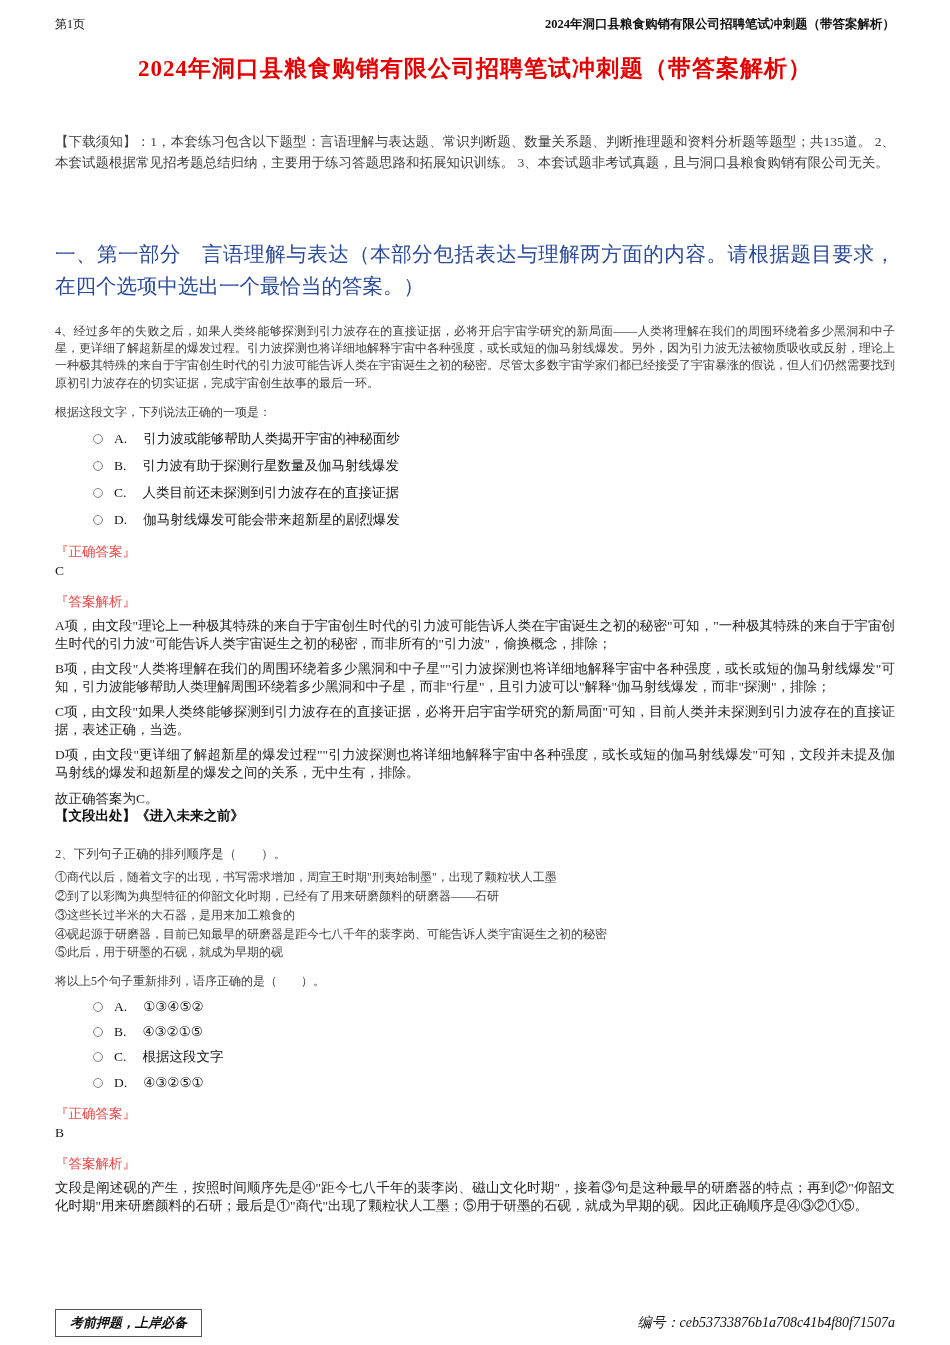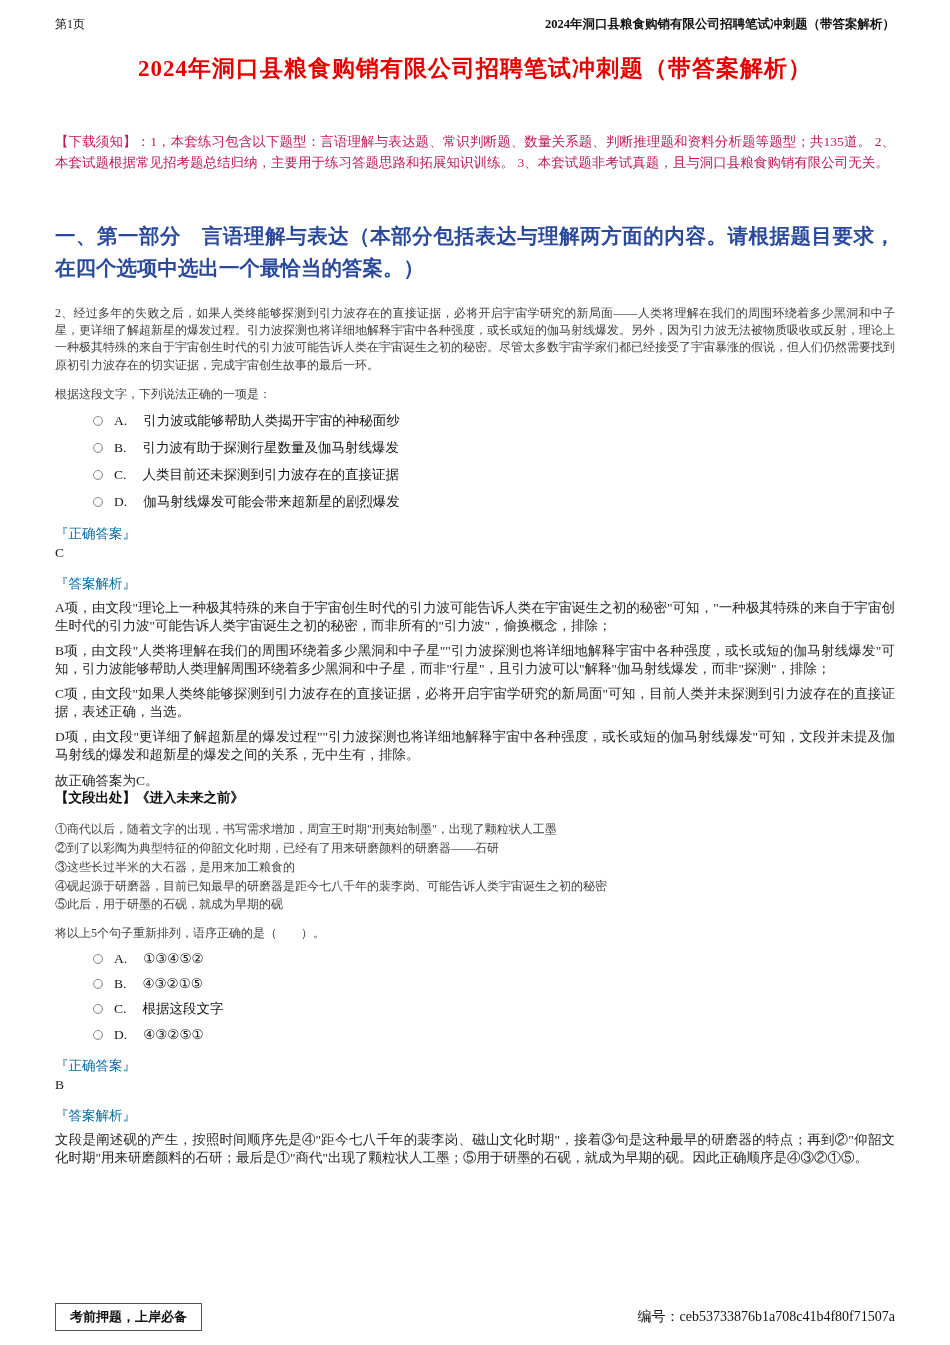--- a/index.html
+++ b/index.html
@@ -24,67 +24,67 @@
   .main-title {
     margin-top:20px;
     text-align:center;
     color:var(--title_red,#e60000);
     font-size:23px; font-weight:bold;
     letter-spacing:1px;
     line-height:1.35;
   }
   .notice {
     margin-top:48px;
-    font-size:13.5px; line-height:1.55; text-align:justify; color:#be185d;
+    font-size:13.5px; line-height:1.55; text-align:justify; color:#404040;
   }
   .section-heading {
-    margin-top:46px;
+    margin-top:64px;
     color:var(--heading_blue,#2a4a9d);
-    font-size:20.5px; font-weight:700;
+    font-size:20.5px; font-weight:400;
     line-height:1.58; text-align:justify;
   }
   .stem {
     margin-top:20px;
     font-size:12px; color:#3e3e3e;
     line-height:1.45; text-align:justify;
   }
   .prompt { margin-top:12px; font-size:12px; color:#3e3e3e; }
   .options { margin-top:6px; padding-left:38px; }
   .option { display:flex; align-items:center; margin:9px 0; font-size:13.5px; color:#161616; }
   .q2 .option { margin:8px 0; }
   .radio {
     width:10px; height:10px; flex:0 0 10px;
     border:1px solid #8a8a8a; border-radius:50%;
     background:radial-gradient(circle at 35% 30%, #ffffff 40%, #d9d9d9 100%);
     margin-right:11px;
     cursor:pointer;
   }
   .opt-label { margin-right:16px; }
-  .ans-label { margin-top:14px; font-size:13.5px; color:#0369a1; }
+  .ans-label { margin-top:14px; font-size:13.5px; color:#ef4444; }
   .ans-value { margin-top:2px; font-size:13.5px; color:#161616; }
   .analysis {
     margin-top:6px;
     font-size:13.5px; color:#262626;
     line-height:1.3; text-align:justify;
   }
   .analysis + .analysis { margin-top:8px; }
   .conclusion { margin-top:10px; }
   .source { margin-top:0; font-size:13.5px; font-weight:bold; color:#111; }
   .q2 { margin-top:14px; }
   .q2 .stem { font-size:12.5px; }
   .sentence {
     margin-top:2px;
     font-size:12px; color:#3e3e3e; line-height:1.4; text-align:justify;
   }
   .sentence.first { margin-top:6px; }
   .q2 .prompt { margin-top:12px; font-size:12px; }
   .doc-footer {
-    position:absolute; left:55px; right:55px; bottom:14px;
+    position:absolute; left:55px; right:55px; bottom:8px;
     display:flex; justify-content:space-between; align-items:center;
-    font-size:13px; color:#111;
+    font-size:13px; color:#111;font-style:italic;
   }
   .footer-box {
     border:1px solid #555;
     padding:4px 14px;
     font-weight:bold;
   }
   .footer-code span { font-size:14px; }
 </style>
 </head>
 <body>
@@ -96,21 +96,21 @@
     <span class="doc-header-title">2024年洞口县粮食购销有限公司招聘笔试冲刺题（带答案解析）</span>
   </div>
 
   <h1 class="main-title">2024年洞口县粮食购销有限公司招聘笔试冲刺题（带答案解析）</h1>
 
   <p class="notice">【下载须知】：1，本套练习包含以下题型：言语理解与表达题、常识判断题、数量关系题、判断推理题和资料分析题等题型；共135道。 2、本套试题根据常见招考题总结归纳，主要用于练习答题思路和拓展知识训练。 3、本套试题非考试真题，且与洞口县粮食购销有限公司无关。</p>
 
   <h2 class="section-heading">一、第一部分　言语理解与表达（本部分包括表达与理解两方面的内容。请根据题目要求，在四个选项中选出一个最恰当的答案。）</h2>
 
   <section class="question q1">
-    <p class="stem">2、经过多年的失败之后，如果人类终能够探测到引力波存在的直接证据，必将开启宇宙学研究的新局面——人类将理解在我们的周围环绕着多少黑洞和中子星，更详细了解超新星的爆发过程。引力波探测也将详细地解释宇宙中各种强度，或长或短的伽马射线爆发。另外，因为引力波无法被物质吸收或反射，理论上一种极其特殊的来自于宇宙创生时代的引力波可能告诉人类在宇宙诞生之初的秘密。尽管太多数宇宙学家们都已经接受了宇宙暴涨的假说，但人们仍然需要找到原初引力波存在的切实证据，完成宇宙创生故事的最后一环。</p>
+    <p class="stem">4、经过多年的失败之后，如果人类终能够探测到引力波存在的直接证据，必将开启宇宙学研究的新局面——人类将理解在我们的周围环绕着多少黑洞和中子星，更详细了解超新星的爆发过程。引力波探测也将详细地解释宇宙中各种强度，或长或短的伽马射线爆发。另外，因为引力波无法被物质吸收或反射，理论上一种极其特殊的来自于宇宙创生时代的引力波可能告诉人类在宇宙诞生之初的秘密。尽管太多数宇宙学家们都已经接受了宇宙暴涨的假说，但人们仍然需要找到原初引力波存在的切实证据，完成宇宙创生故事的最后一环。</p>
     <p class="prompt">根据这段文字，下列说法正确的一项是：</p>
 
     <div class="options">
       <div class="option">
         <span class="radio"></span>
         <span class="opt-label">A.</span>
         <span class="opt-text">引力波或能够帮助人类揭开宇宙的神秘面纱</span>
       </div>
       <div class="option">
         <span class="radio"></span>
@@ -135,20 +135,21 @@
 
     <p class="analysis">A项，由文段"理论上一种极其特殊的来自于宇宙创生时代的引力波可能告诉人类在宇宙诞生之初的秘密"可知，"一种极其特殊的来自于宇宙创生时代的引力波"可能告诉人类宇宙诞生之初的秘密，而非所有的"引力波"，偷换概念，排除；</p>
     <p class="analysis">B项，由文段"人类将理解在我们的周围环绕着多少黑洞和中子星""引力波探测也将详细地解释宇宙中各种强度，或长或短的伽马射线爆发"可知，引力波能够帮助人类理解周围环绕着多少黑洞和中子星，而非"行星"，且引力波可以"解释"伽马射线爆发，而非"探测"，排除；</p>
     <p class="analysis">C项，由文段"如果人类终能够探测到引力波存在的直接证据，必将开启宇宙学研究的新局面"可知，目前人类并未探测到引力波存在的直接证据，表述正确，当选。</p>
     <p class="analysis">D项，由文段"更详细了解超新星的爆发过程""引力波探测也将详细地解释宇宙中各种强度，或长或短的伽马射线爆发"可知，文段并未提及伽马射线的爆发和超新星的爆发之间的关系，无中生有，排除。</p>
     <p class="analysis conclusion">故正确答案为C。</p>
     <p class="source">【文段出处】《进入未来之前》</p>
   </section>
 
   <section class="question q2">
+    <p class="stem">2、下列句子正确的排列顺序是（　　）。</p>
 
     <p class="sentence first">①商代以后，随着文字的出现，书写需求增加，周宣王时期"刑夷始制墨"，出现了颗粒状人工墨</p>
     <p class="sentence">②到了以彩陶为典型特征的仰韶文化时期，已经有了用来研磨颜料的研磨器——石研</p>
     <p class="sentence">③这些长过半米的大石器，是用来加工粮食的</p>
     <p class="sentence">④砚起源于研磨器，目前已知最早的研磨器是距今七八千年的裴李岗、可能告诉人类宇宙诞生之初的秘密</p>
     <p class="sentence">⑤此后，用于研墨的石砚，就成为早期的砚</p>
 
     <p class="prompt">将以上5个句子重新排列，语序正确的是（　　）。</p>
 
     <div class="options">

